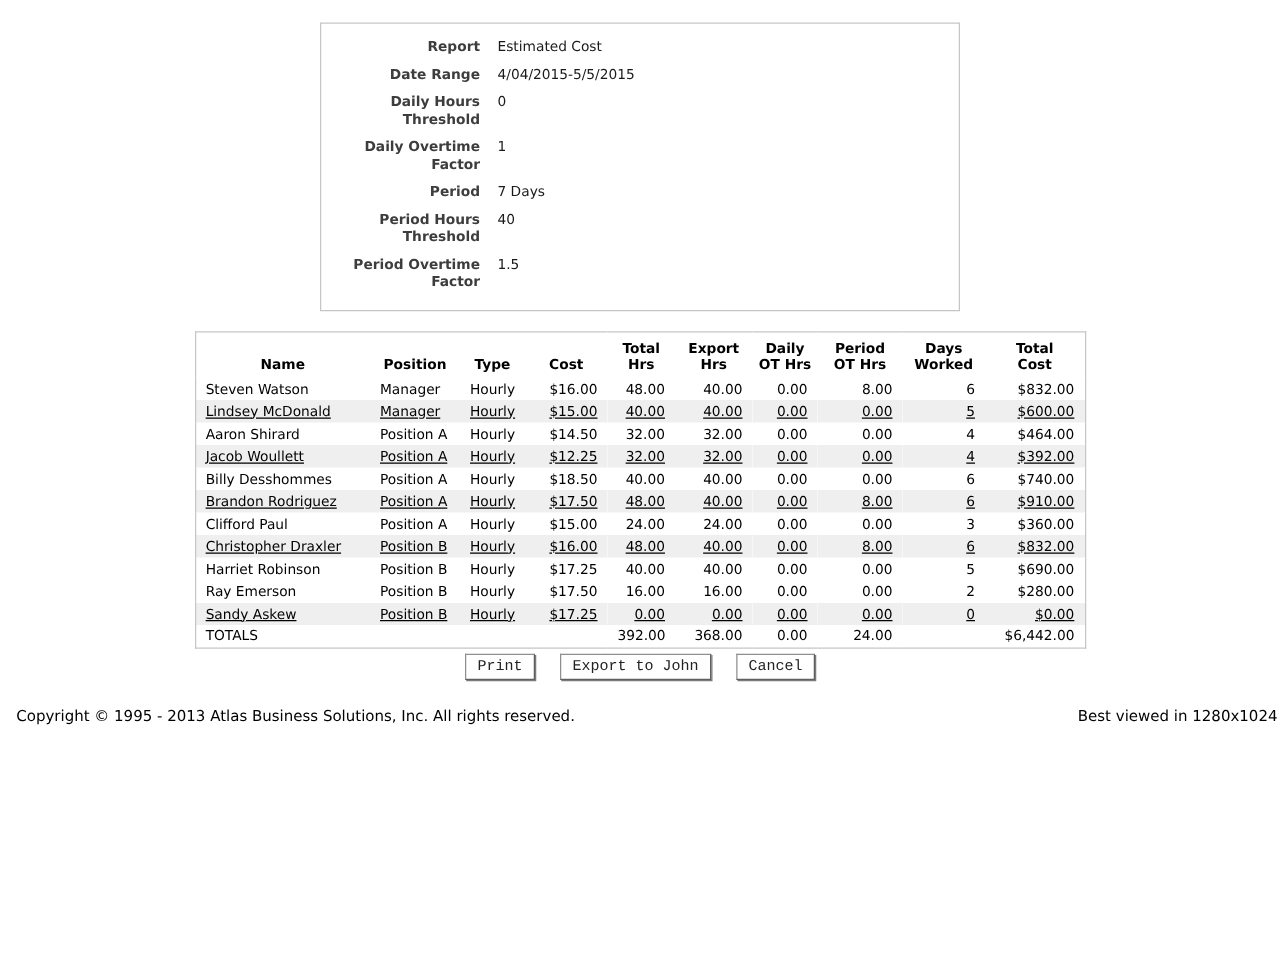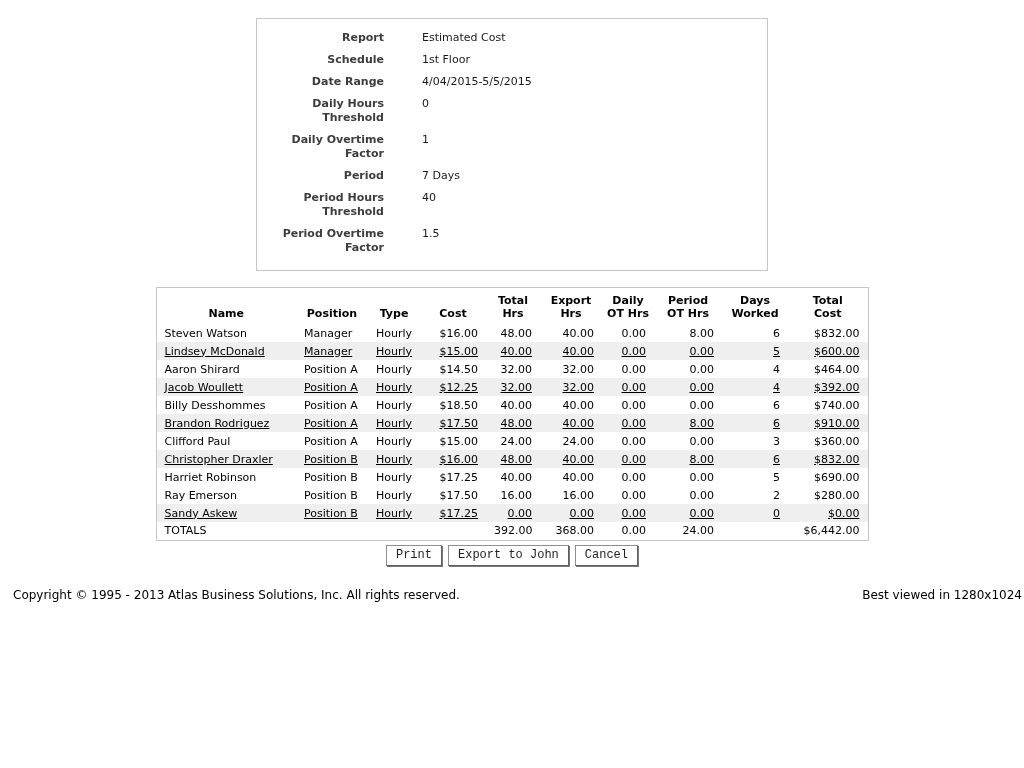--- a/index.html
+++ b/index.html
@@ -11,21 +11,21 @@
   body{
     width:1024px;height:768px;background:var(--page_bg);
     font-family:"DejaVu Sans",sans-serif;color:var(--text);overflow:hidden;
   }
 
   
   .report-panel{
     width:512px;margin:18px auto 0;border:1px solid var(--border);
     background:#fff;padding:12px 0 7px;
   }
-  .panel-row{display:flex;margin-bottom:8px;font-size:11px;line-height:14px;gap:24px;}
+  .panel-row{display:flex;margin-bottom:8px;font-size:11px;line-height:14px;}
   .panel-label{
     width:127px;text-align:right;font-weight:bold;color:var(--label);
     white-space:pre-line;flex:none;
   }
   .panel-value{margin-left:14px;color:#1a1a1a;}
 
   
   table.cost-table{
     table-layout:fixed;width:712px;margin:16px auto 0;
     border-collapse:collapse;border:1px solid var(--border);
@@ -37,21 +37,21 @@
   .cost-table td{
     font-size:11px;height:18px;padding:0 8px;text-align:right;
     color:var(--text);overflow:hidden;white-space:nowrap;
   }
   .cost-table td:nth-child(1),
   .cost-table td:nth-child(2),
   .cost-table td:nth-child(3){text-align:left;}
   .cost-table tr.stripe{background:var(--stripe);text-decoration:underline;}
 
   
-  .buttons{display:flex;justify-content:center;gap:6px;margin-top:4px;}
+  .buttons{display:flex;justify-content:center;gap:20px;margin-top:4px;}
   .buttons button{
     font-family:"Liberation Mono","DejaVu Sans Mono",monospace;
     font-size:12px;color:#222;background:#fff;
     border:1px solid var(--button_border);
     border-right-color:#5f5f5f;border-bottom-color:#5f5f5f;
     box-shadow:1px 1px 0 var(--button_shadow);
     padding:2px 9px;height:21px;line-height:15px;cursor:pointer;
   }
 
   
@@ -60,24 +60,20 @@
     margin-top:22px;padding:0 2px;font-size:12px;color:var(--text);margin-left:11px;
   }
 </style>
 </head>
 <body>
 
 <div class="report-panel">
   <div class="panel-row">
     <div class="panel-label">Report</div>
     <div class="panel-value">Estimated Cost</div>
-  </div>
-  <div class="panel-row">
-    <div class="panel-label">Schedule</div>
-    <div class="panel-value">1st Floor</div>
   </div>
   <div class="panel-row">
     <div class="panel-label">Date Range</div>
     <div class="panel-value">4/04/2015-5/5/2015</div>
   </div>
   <div class="panel-row">
     <div class="panel-label">Daily Hours
 Threshold</div>
     <div class="panel-value">0</div>
   </div>

